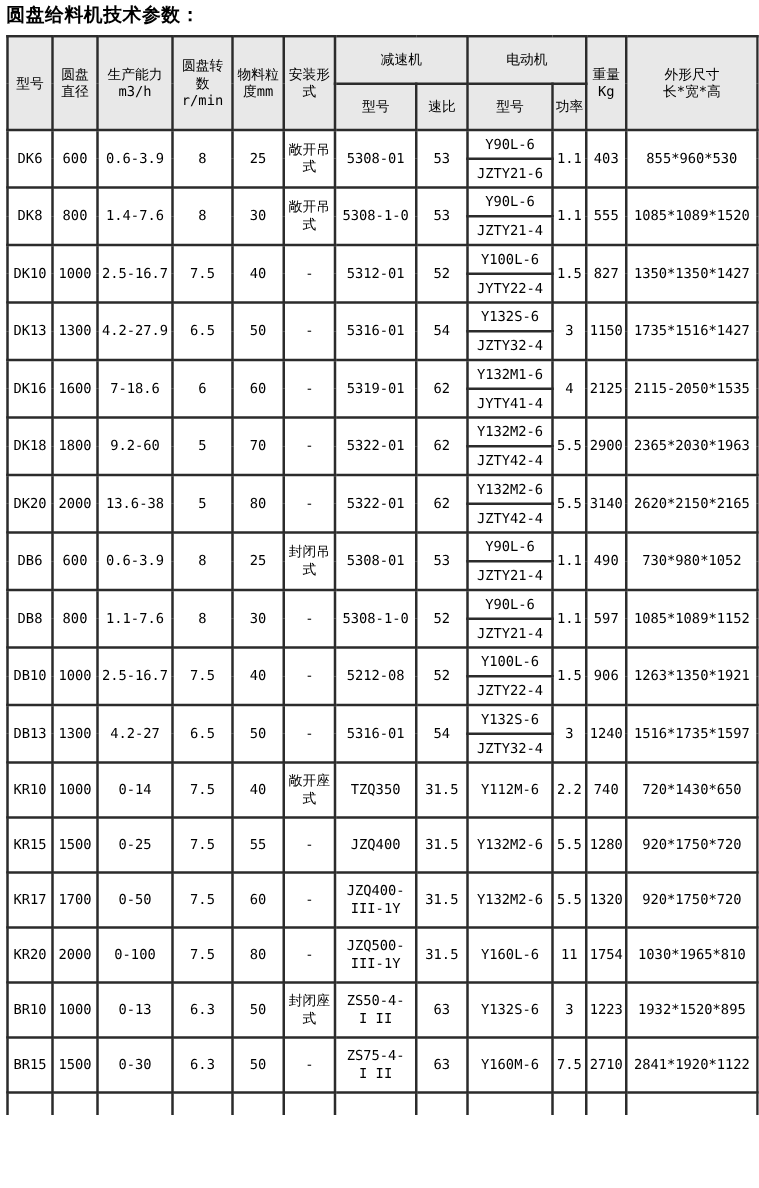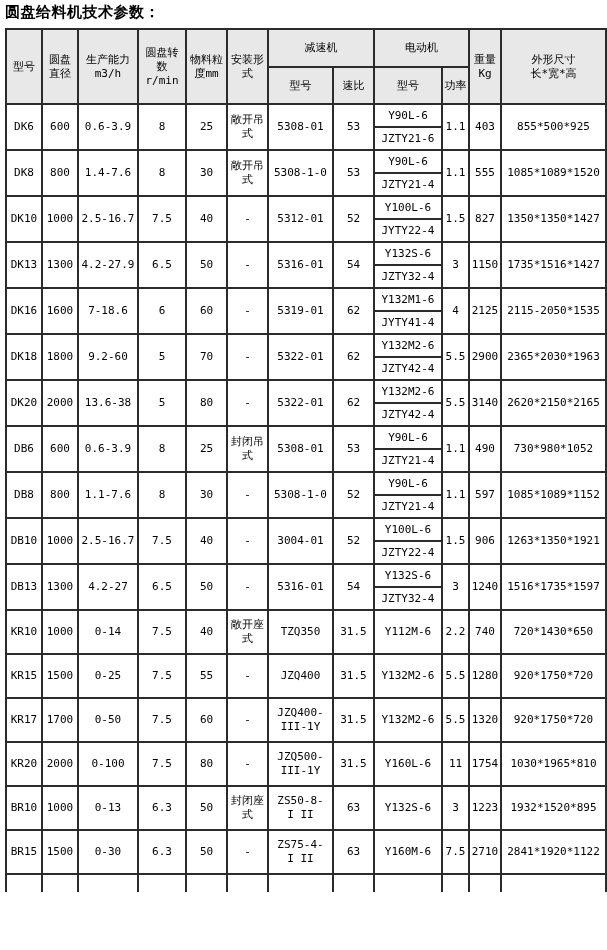--- a/index.html
+++ b/index.html
@@ -103,21 +103,21 @@
           <td rowspan="2">600</td>
           <td rowspan="2">0.6-3.9</td>
           <td rowspan="2">8</td>
           <td rowspan="2">25</td>
           <td rowspan="2">敞开吊式</td>
           <td rowspan="2">5308-01</td>
           <td rowspan="2">53</td>
           <td>Y90L-6</td>
           <td rowspan="2">1.1</td>
           <td rowspan="2">403</td>
-          <td rowspan="2">855*500*925</td>
+          <td rowspan="2">855*960*530</td>
         </tr>
         <tr class="sub">
           <td>JZTY21-6</td>
         </tr>
         <tr class="sub">
           <td rowspan="2">DK8</td>
           <td rowspan="2">800</td>
           <td rowspan="2">1.4-7.6</td>
           <td rowspan="2">8</td>
           <td rowspan="2">30</td>
@@ -251,21 +251,21 @@
         <tr class="sub">
           <td>JZTY21-4</td>
         </tr>
         <tr class="sub">
           <td rowspan="2">DB10</td>
           <td rowspan="2">1000</td>
           <td rowspan="2">2.5-16.7</td>
           <td rowspan="2">7.5</td>
           <td rowspan="2">40</td>
           <td rowspan="2">-</td>
-          <td rowspan="2">3004-01</td>
+          <td rowspan="2">5212-08</td>
           <td rowspan="2">52</td>
           <td>Y100L-6</td>
           <td rowspan="2">1.5</td>
           <td rowspan="2">906</td>
           <td rowspan="2">1263*1350*1921</td>
         </tr>
         <tr class="sub">
           <td>JZTY22-4</td>
         </tr>
         <tr class="sub">
@@ -343,21 +343,21 @@
           <td>1754</td>
           <td>1030*1965*810</td>
         </tr>
         <tr class="single">
           <td>BR10</td>
           <td>1000</td>
           <td>0-13</td>
           <td>6.3</td>
           <td>50</td>
           <td>封闭座式</td>
-          <td>ZS50-8-
+          <td>ZS50-4-
 I II</td>
           <td>63</td>
           <td>Y132S-6</td>
           <td>3</td>
           <td>1223</td>
           <td>1932*1520*895</td>
         </tr>
         <tr class="single">
           <td>BR15</td>
           <td>1500</td>

